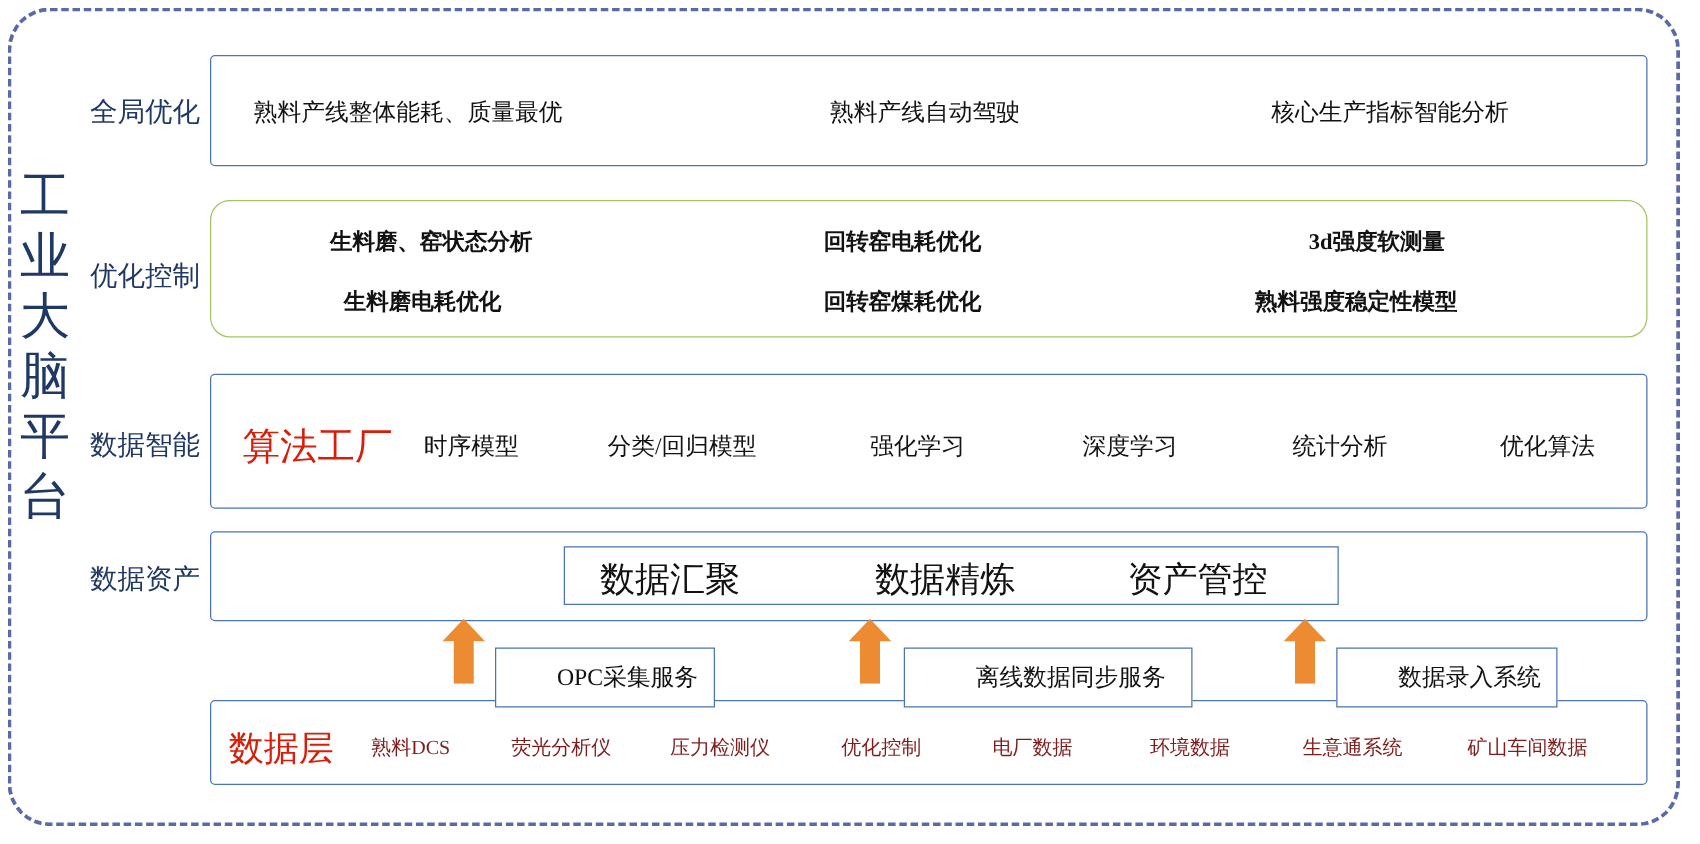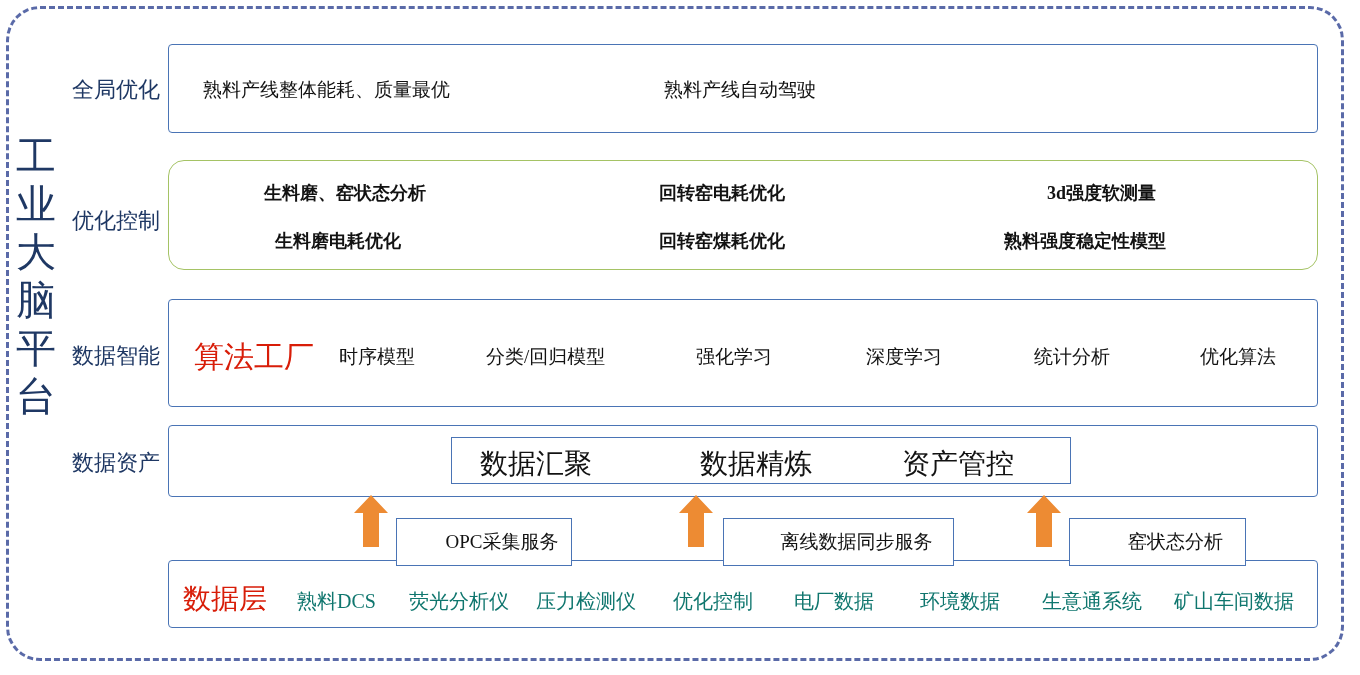--- a/index.html
+++ b/index.html
@@ -83,21 +83,21 @@
     font-family: "Liberation Serif", "DejaVu Serif", serif;
   }
   .item-l1 { font-size: 19px; }
   .item-l2 { font-size: 18px; font-weight: bold; }
   .item-l3 { font-size: 19px; }
   .item-red {
     color: #d81d08;
     font-size: 30px;
   }
   .item-assets { font-size: 28px; color: #121212; }
-  .item-layer { font-size: 20px; color: #0f766e; }
+  .item-layer { font-size: 16px; color: #7f1d1d; }
   .item-layer-title {
     font-size: 28px;
     color: #d81d08;
   }
 
   
   .inner-rect {
     position: absolute;
     box-sizing: border-box;
     border: 1.8px solid #4a74b5;
@@ -145,20 +145,21 @@
     <span>脑</span>
     <span>平</span>
     <span>台</span>
   </div>
 
   <div class="row-label" style="left:40px; top:75px;">全局优化</div>
 
   <div class="panel panel-blue" style="left:168px; top:44px; width:1150px; height:89px;">
     <div class="item item-l1" style="left:34px; top:32px;">熟料产线整体能耗、质量最优</div>
     <div class="item item-l1" style="left:495px; top:32px;">熟料产线自动驾驶</div>
+    <div class="item item-l1" style="left:848px; top:32px;">核心生产指标智能分析</div>
   </div>
 
   <div class="row-label" style="left:40px; top:206px;">优化控制</div>
 
   <div class="panel panel-green" style="left:168px; top:160px; width:1150px; height:110px;">
     <div class="item item-l2" style="left:95px; top:20px;">生料磨、窑状态分析</div>
     <div class="item item-l2" style="left:490px; top:20px;">回转窑电耗优化</div>
     <div class="item item-l2" style="left:878px; top:20px;">3d强度软测量</div>
 
     <div class="item item-l2" style="left:106px; top:68px;">生料磨电耗优化</div>
@@ -199,21 +200,21 @@
     </svg>
   </div>
   <div class="arrow-up" style="left:1027px; top:495px;">
     <svg width="34" height="52" viewBox="0 0 34 52">
       <polygon points="17,0 34,18 25,18 25,52 9,52 9,18 0,18" fill="#ed8b33"></polygon>
     </svg>
   </div>
 
   <div class="service-box" style="left:396px; top:518px; width:176px; height:48px;">OPC采集服务</div>
   <div class="service-box" style="left:723px; top:518px; width:231px; height:48px;">离线数据同步服务</div>
-  <div class="service-box" style="left:1069px; top:518px; width:177px; height:48px;">窑状态分析</div>
+  <div class="service-box" style="left:1069px; top:518px; width:177px; height:48px;">数据录入系统</div>
 
   <div class="panel panel-blue" style="left:168px; top:560px; width:1150px; height:68px;">
     <div class="item item-layer-title" style="left:14px; top:19px;">数据层</div>
     <div class="item item-layer" style="left:128px; top:27px;">熟料DCS</div>
     <div class="item item-layer" style="left:240px; top:27px;">荧光分析仪</div>
     <div class="item item-layer" style="left:367px; top:27px;">压力检测仪</div>
     <div class="item item-layer" style="left:504px; top:27px;">优化控制</div>
     <div class="item item-layer" style="left:625px; top:27px;">电厂数据</div>
     <div class="item item-layer" style="left:751px; top:27px;">环境数据</div>
     <div class="item item-layer" style="left:873px; top:27px;">生意通系统</div>

